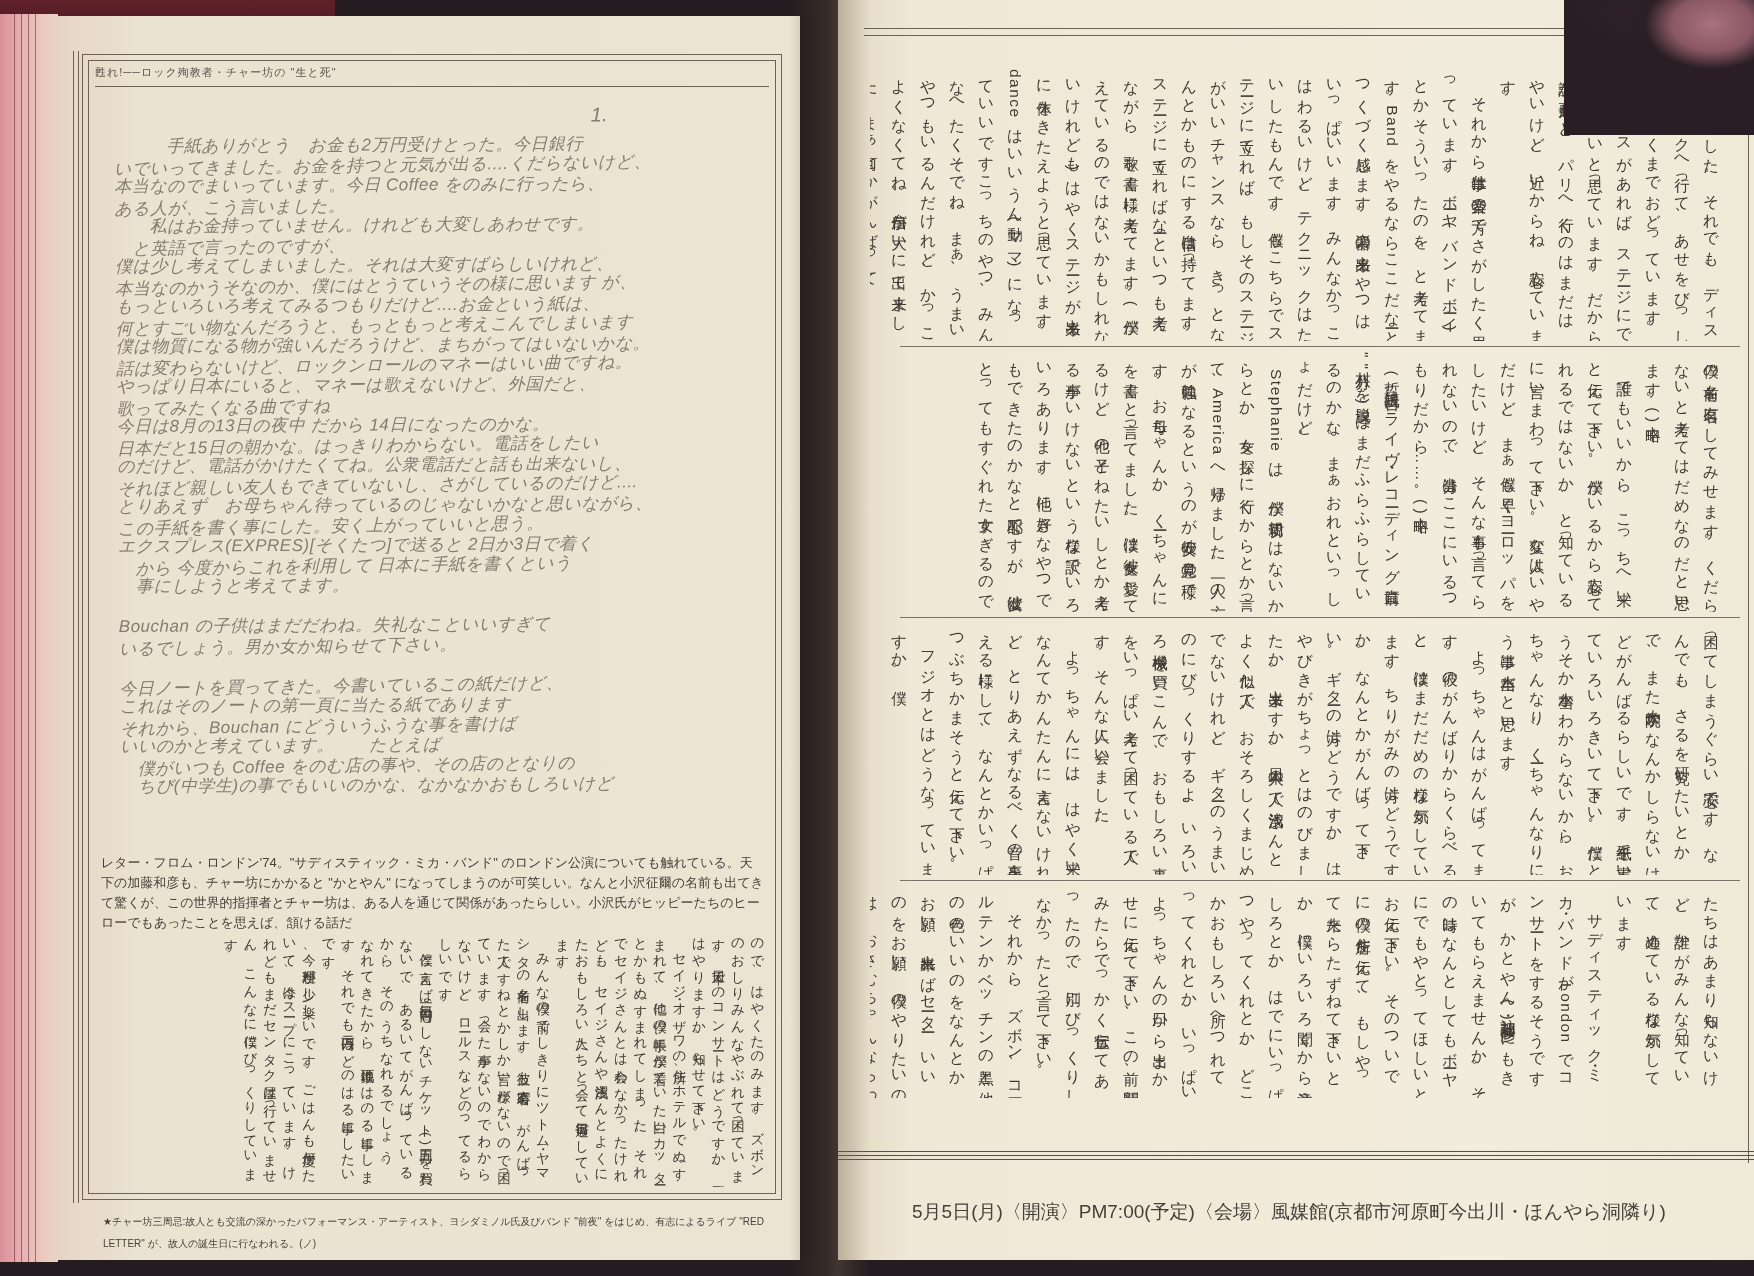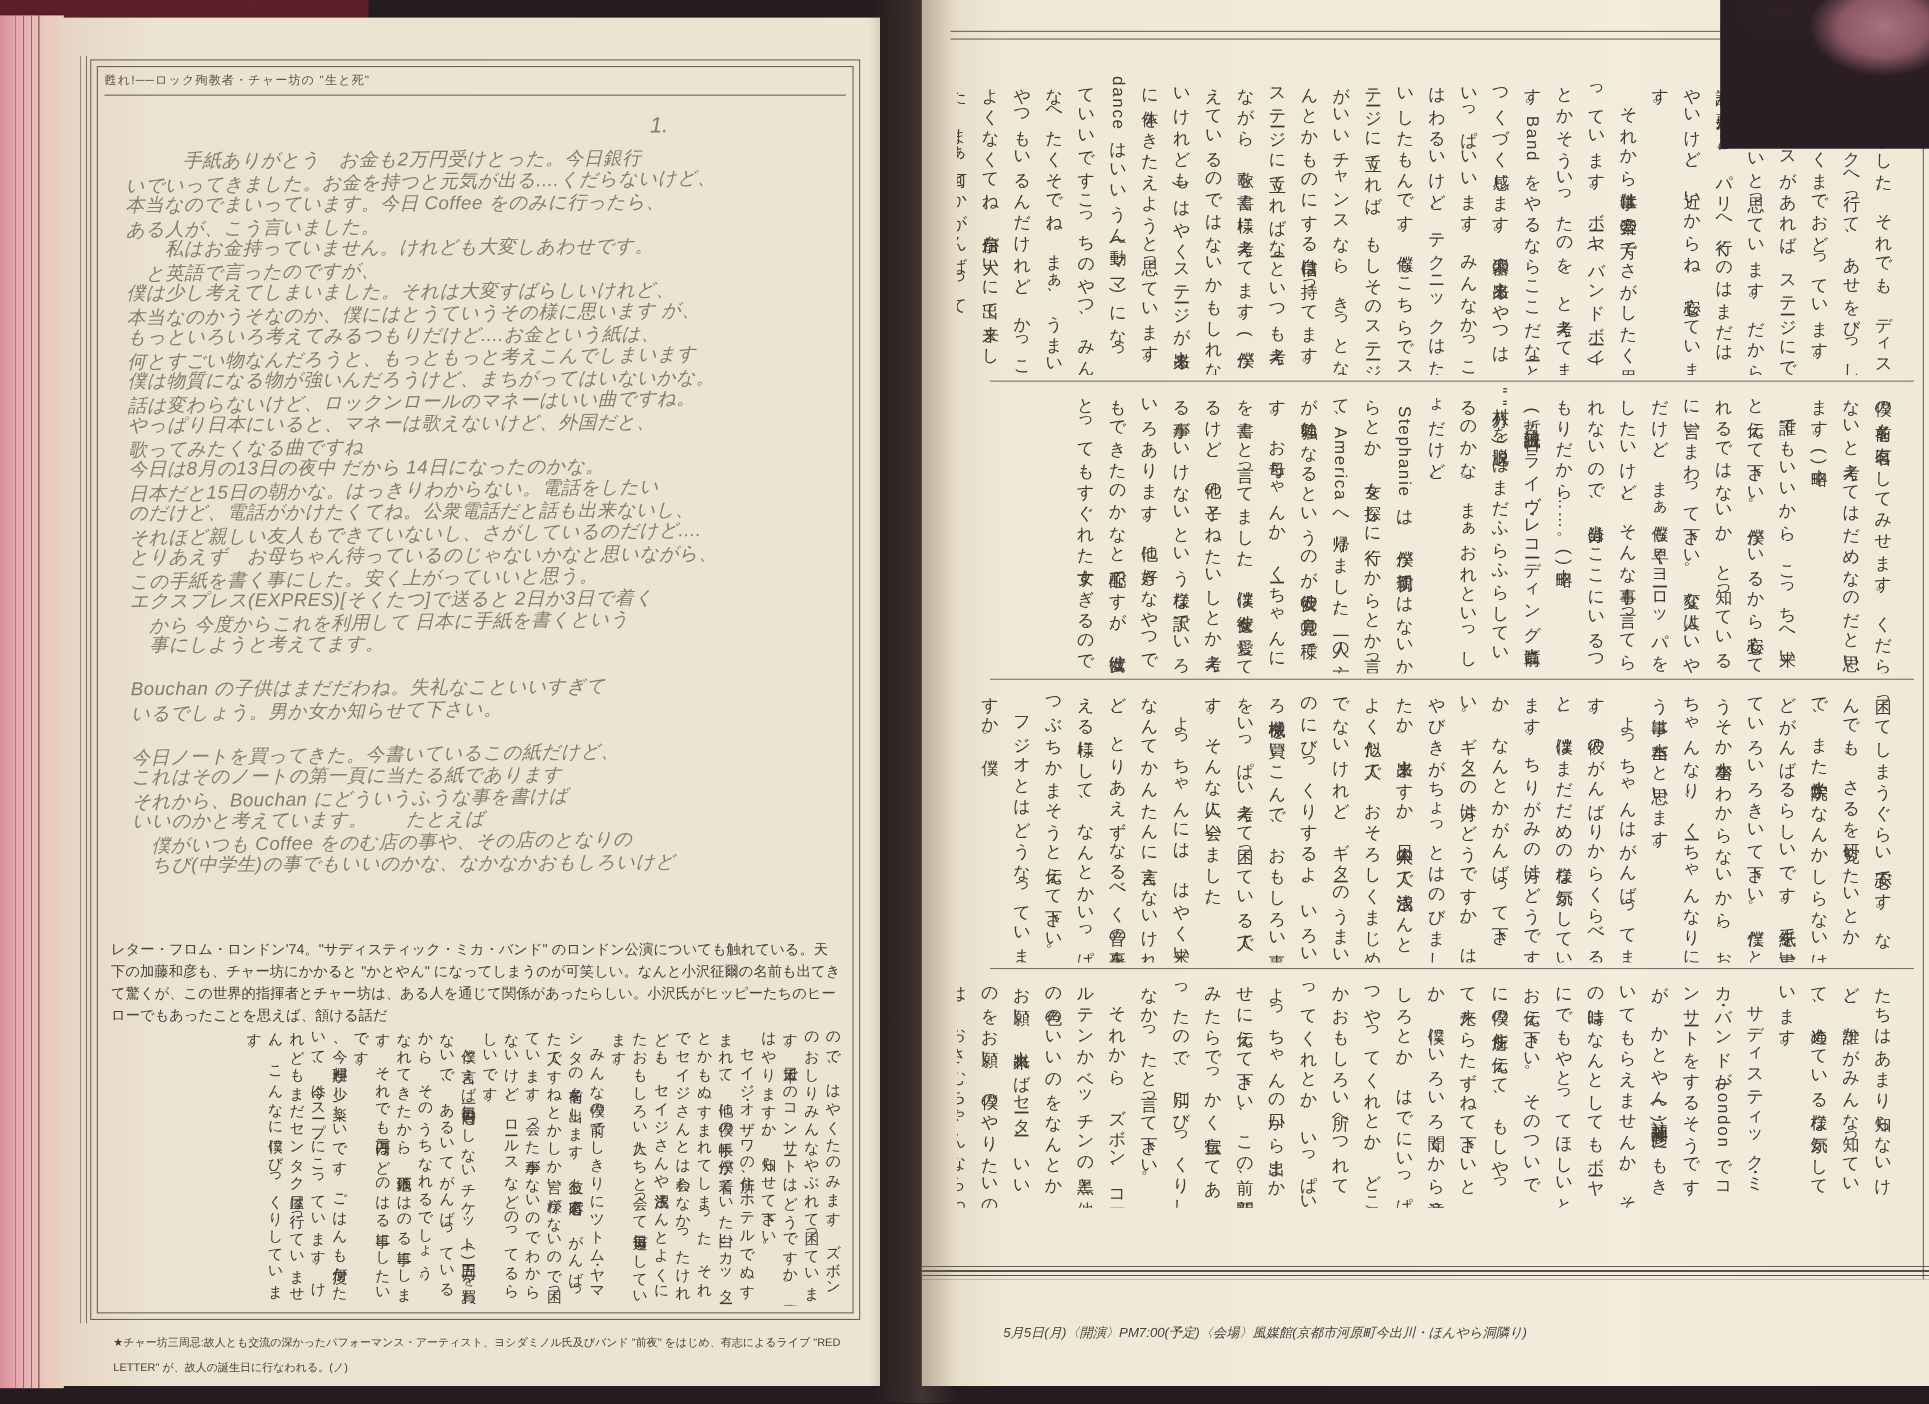--- a/index.html
+++ b/index.html
@@ -57,21 +57,21 @@
     background:repeating-linear-gradient(90deg,#6b635a 0 1px,rgba(0,0,0,0) 1px 3px);}
   .band{position:relative;width:856px;margin-left:6px;overflow:hidden;
     font-size:15.5px;line-height:29px;letter-spacing:1.5px;}
   .band-rule{width:840px;margin:5px 8px 5px auto;border:none;border-top:1px solid #7a7268;}
   .b1{height:272px;margin-top:40px;}
   .b2{height:260px;}
   .b3{height:252px;}
   .b4{height:212px;}
   .rp-bottomrule{position:absolute;left:-26px;right:-8px;top:1122px;height:12px;
     background:repeating-linear-gradient(180deg,#55504a 0 1px,rgba(0,0,0,0) 1px 4px);}
-  .rp-caption{position:absolute;left:48px;top:1168px;right:20px;font-size:12px;line-height:29px;color:#45403a;font-style:italic;}
+  .rp-caption{position:absolute;left:48px;top:1168px;right:20px;font-size:19px;line-height:29px;color:#45403a;}
 </style>
 </head>
 <body>
 
 <div class="scene">
   <div class="top-strip"></div>
   <div class="corner-maroon"></div>
 
   <div class="page left">
     <div class="lp-frame">

